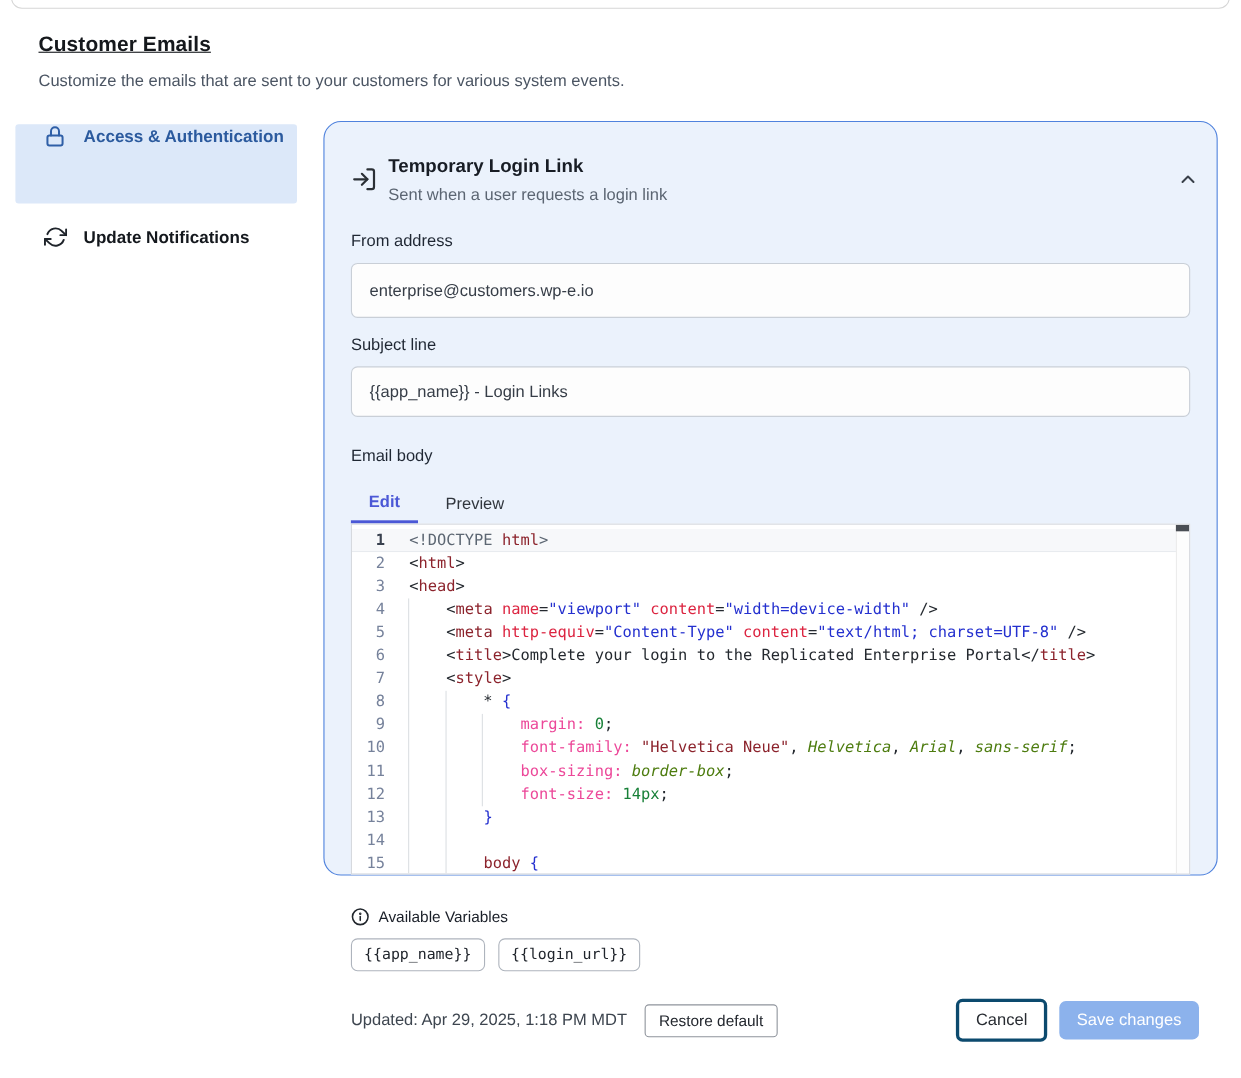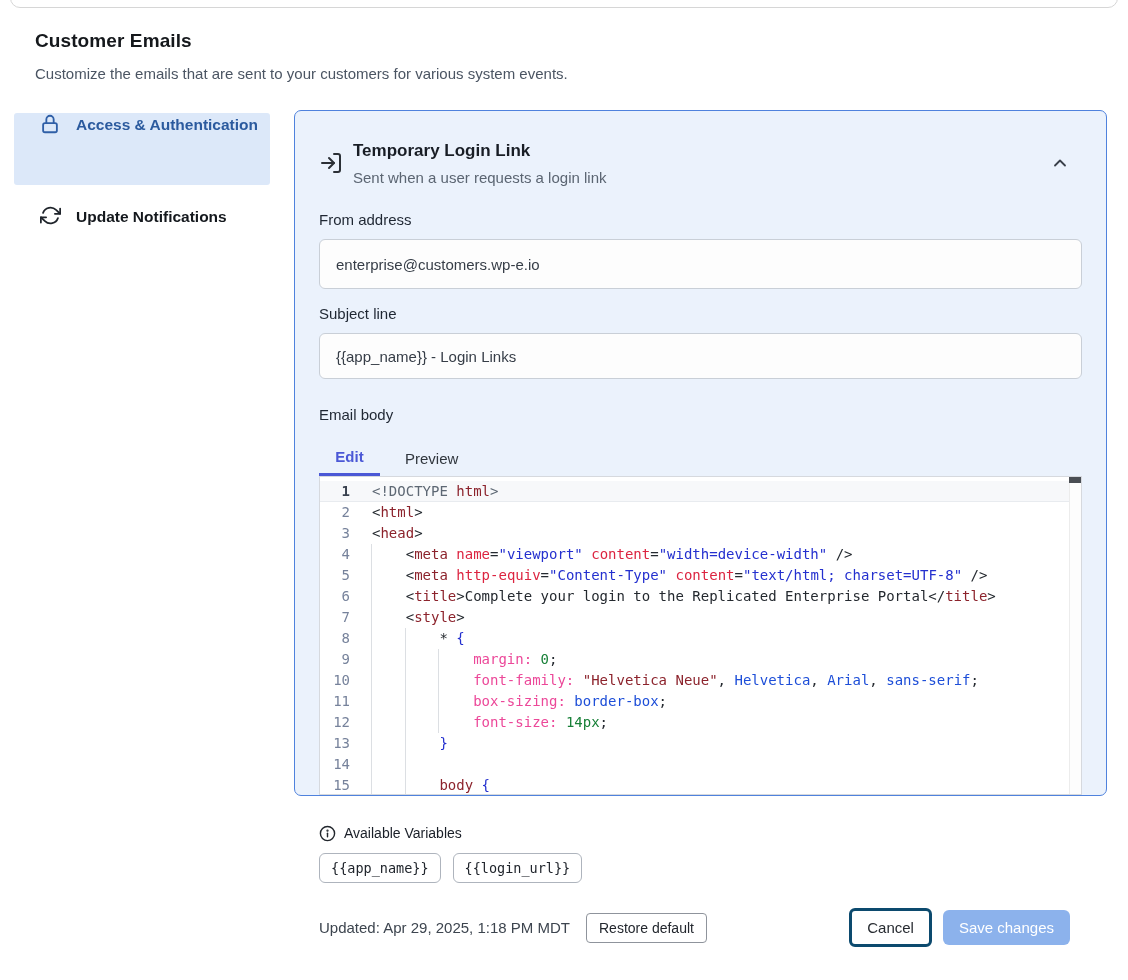--- a/index.html
+++ b/index.html
@@ -10,40 +10,40 @@
   }
 
   
   .top-card-edge{
     position:absolute; left:10px; top:-32px; width:1108px; height:40px;
     border:1px solid #d6d6d6; border-radius:10px; background:#fff;
   }
 
   
   .page-head{ position:absolute; left:35px; top:30px; }
-  .page-title{ font-size:19px; font-weight:bold; color:#15181c; letter-spacing:.1px; }
+  .page-title{ font-size:19px; font-weight:bold; color:#15181c; letter-spacing:.1px;text-decoration:underline; }
   .page-subtitle{ margin-top:13px; font-size:15px; color:#4b5563; }
 
   
   .sidebar{ position:absolute; left:14px; top:113px; width:256px; }
   .side-item{ display:flex; align-items:flex-start; border-radius:3px; cursor:pointer; }
   .side-item.active{ background:#dce8f9; height:72px; }
   .side-item .s-icon{ width:24px; margin-left:24px; display:flex; align-items:center; justify-content:center; flex-shrink:0; }
   .side-item .s-label{ margin-left:14px; font-size:15.5px; font-weight:600; line-height:1.55; }
   .side-item.active .s-label{ color:#2b5a9e; }
   .side-item.active .s-icon{ color:#2f5fa7; }
   .side-item.plain{ height:48px; margin-top:20px; }
   .side-item.plain .s-label{ color:#14181d; }
   .side-item.plain .s-icon{ color:#1f242b; }
 
   
   .panel{
     position:absolute; left:294px; top:110px; width:813px; height:686px;
-    background:#ebf2fc; border:1px solid #4f82dd; border-radius:7px;
-    padding:26px 36px 0 24px;
+    background:#ebf2fc; border:1px solid #4f82dd; border-radius:16px;
+    padding:26px 16px 0 24px;
   }
   .panel-header{ display:flex; align-items:center; height:52px; }
   .ph-icon{ color:#2b3036; width:26px; display:flex; align-items:center; flex-shrink:0; }
   .ph-text{ margin-left:8px; }
   .ph-title{ font-size:17px; font-weight:bold; color:#181d25; }
   .ph-sub{ margin-top:8px; font-size:15px; color:#5b6572; }
   .collapse-btn{ margin-left:auto; background:none; border:none; color:#39404a; cursor:pointer; display:flex; align-items:center; }
 
   .field-label{ font-size:15px; color:#1f2733; height:20px; }
   .lbl-from{ margin-top:22px; }
@@ -85,21 +85,21 @@
 
   
   .tk-dt{ color:#5d6773; }
   .tk-tg{ color:#8c232c; }
   .tk-at{ color:#dc2440; }
   .tk-st{ color:#2430cf; }
   .tk-tx{ color:#24292f; }
   .tk-pr{ color:#ec4899; }
   .tk-nu{ color:#188038; }
   .tk-cs{ color:#8c232c; }
-  .tk-am{ color:#1d4ed8; }
+  .tk-am{ color:#4d7c0f;font-style:italic; }
   .tk-br{ color:#2430cf; }
 
   
   .vars-head{ display:flex; align-items:center; margin-top:28px; height:20px; }
   .vars-head .v-icon{ color:#21262c; display:flex; align-items:center; }
   .vars-label{ margin-left:8px; font-size:14px; font-weight:500; color:#1a1f28; }
   .chips{ display:flex; margin-top:10px; }
   .chip{
     height:30px; display:flex; align-items:center; background:#ffffff;
     border:1px solid #aeb4bd; border-radius:6px; padding:0 11px; margin-right:12px;

